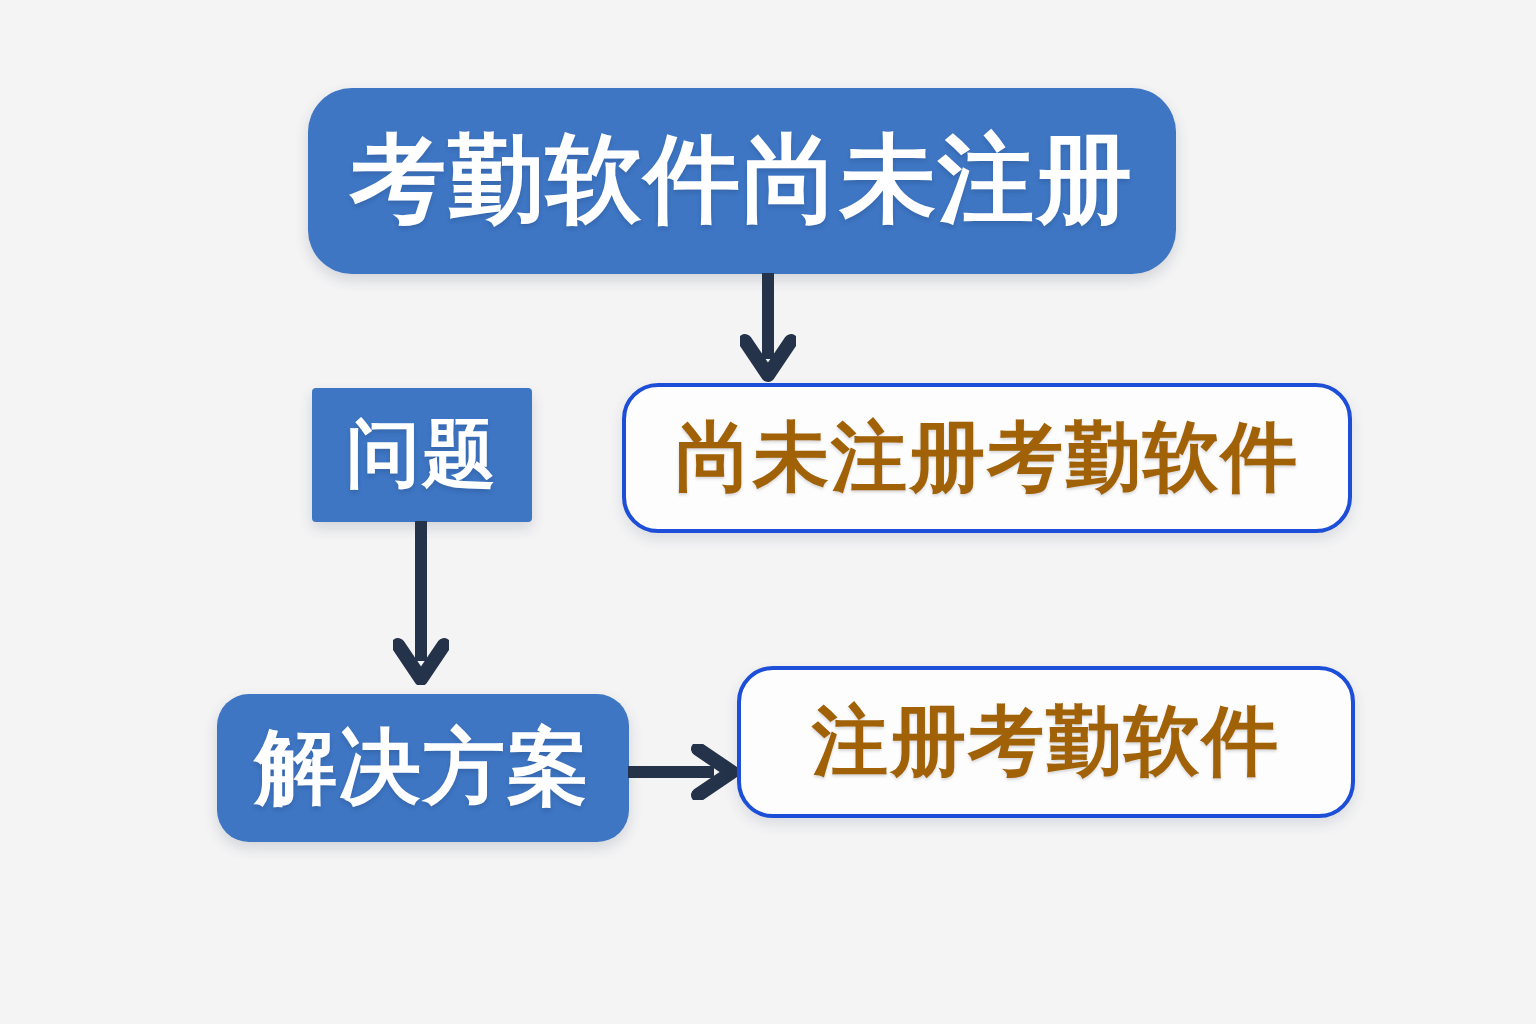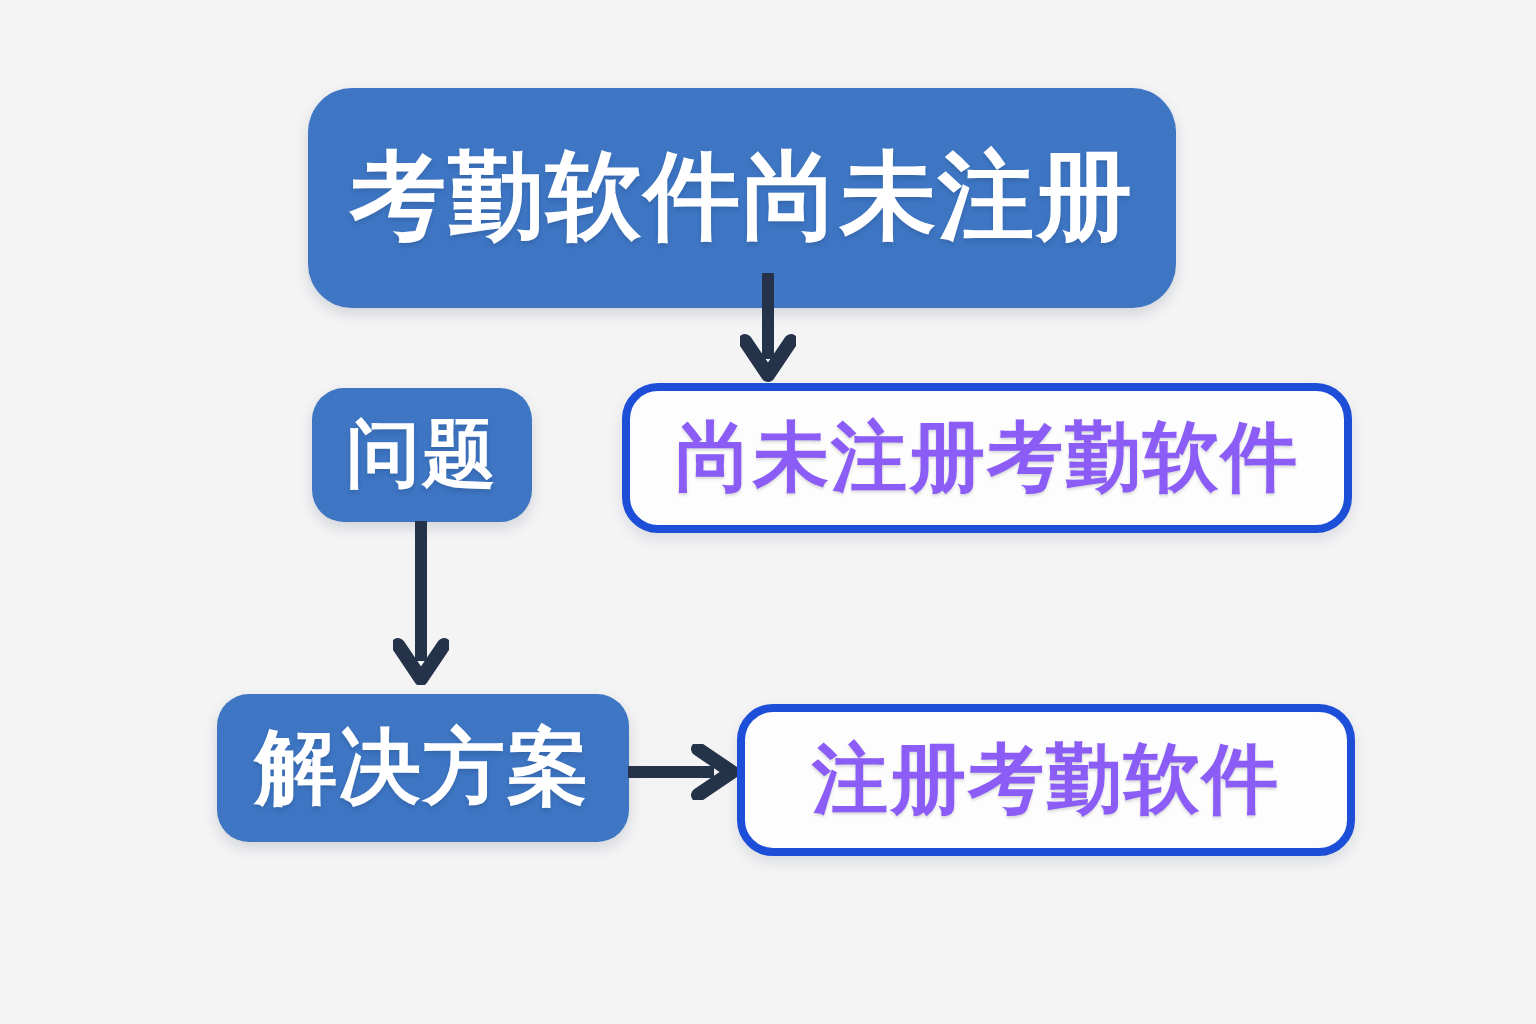--- a/index.html
+++ b/index.html
@@ -26,51 +26,51 @@
     white-space: nowrap;
   }
   .node-blue {
     background: #3e76c4;
     color: #ffffff;
     box-shadow: 0 6px 14px rgba(36, 50, 74, 0.16);
     text-shadow: 0 3px 4px rgba(20, 40, 70, 0.18);
   }
   .node-white {
     background: #fdfdfe;
-    color: #8b5cf6;
-    border: 8px solid #1d4ed8;
+    color: #a16207;
+    border: 4px solid #1d4ed8;
     box-shadow: 0 6px 14px rgba(36, 50, 74, 0.12);
     text-shadow: 0 2px 3px rgba(40, 40, 45, 0.18);
   }
   .node-title {
     left: 308px; top: 88px;
-    width: 868px; height: 220px;
+    width: 868px; height: 186px;
     border-radius: 44px;
     font-size: 96px;
   }
   .node-problem-desc {
     left: 622px; top: 383px;
     width: 730px; height: 150px;
     border-radius: 36px;
     font-size: 76px;
   }
   .node-problem-label {
     left: 312px; top: 388px;
     width: 220px; height: 134px;
-    border-radius: 32px;
+    border-radius: 4px;
     font-size: 74px;
   }
   .node-solution-label {
     left: 217px; top: 694px;
     width: 412px; height: 148px;
     border-radius: 32px;
     font-size: 82px;
   }
   .node-solution-desc {
-    left: 737px; top: 704px;
+    left: 737px; top: 666px;
     width: 618px; height: 152px;
     border-radius: 36px;
     font-size: 76px;
   }
   .connector {
     position: absolute;
   }
   .connector svg { display: block; }
   .connector-1 { left: 740px; top: 273px; }
   .connector-2 { left: 393px; top: 521px; }

